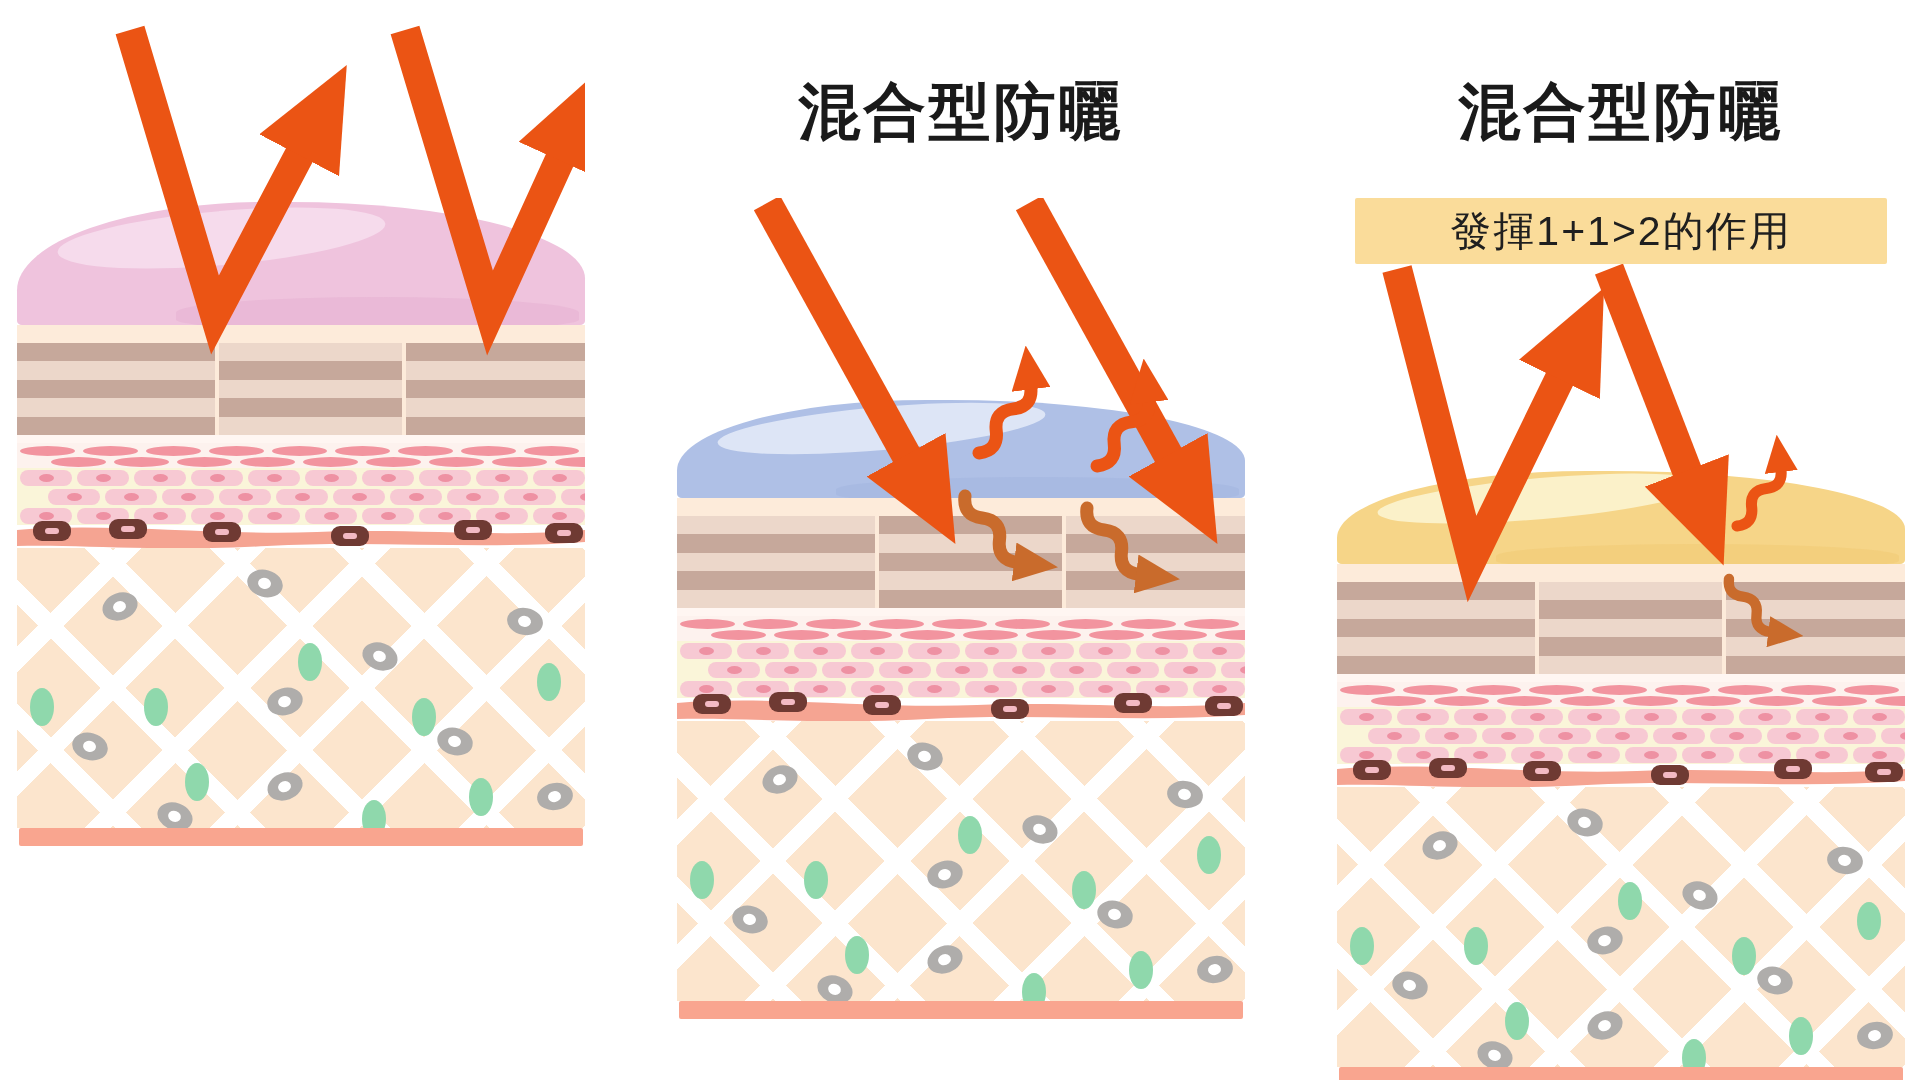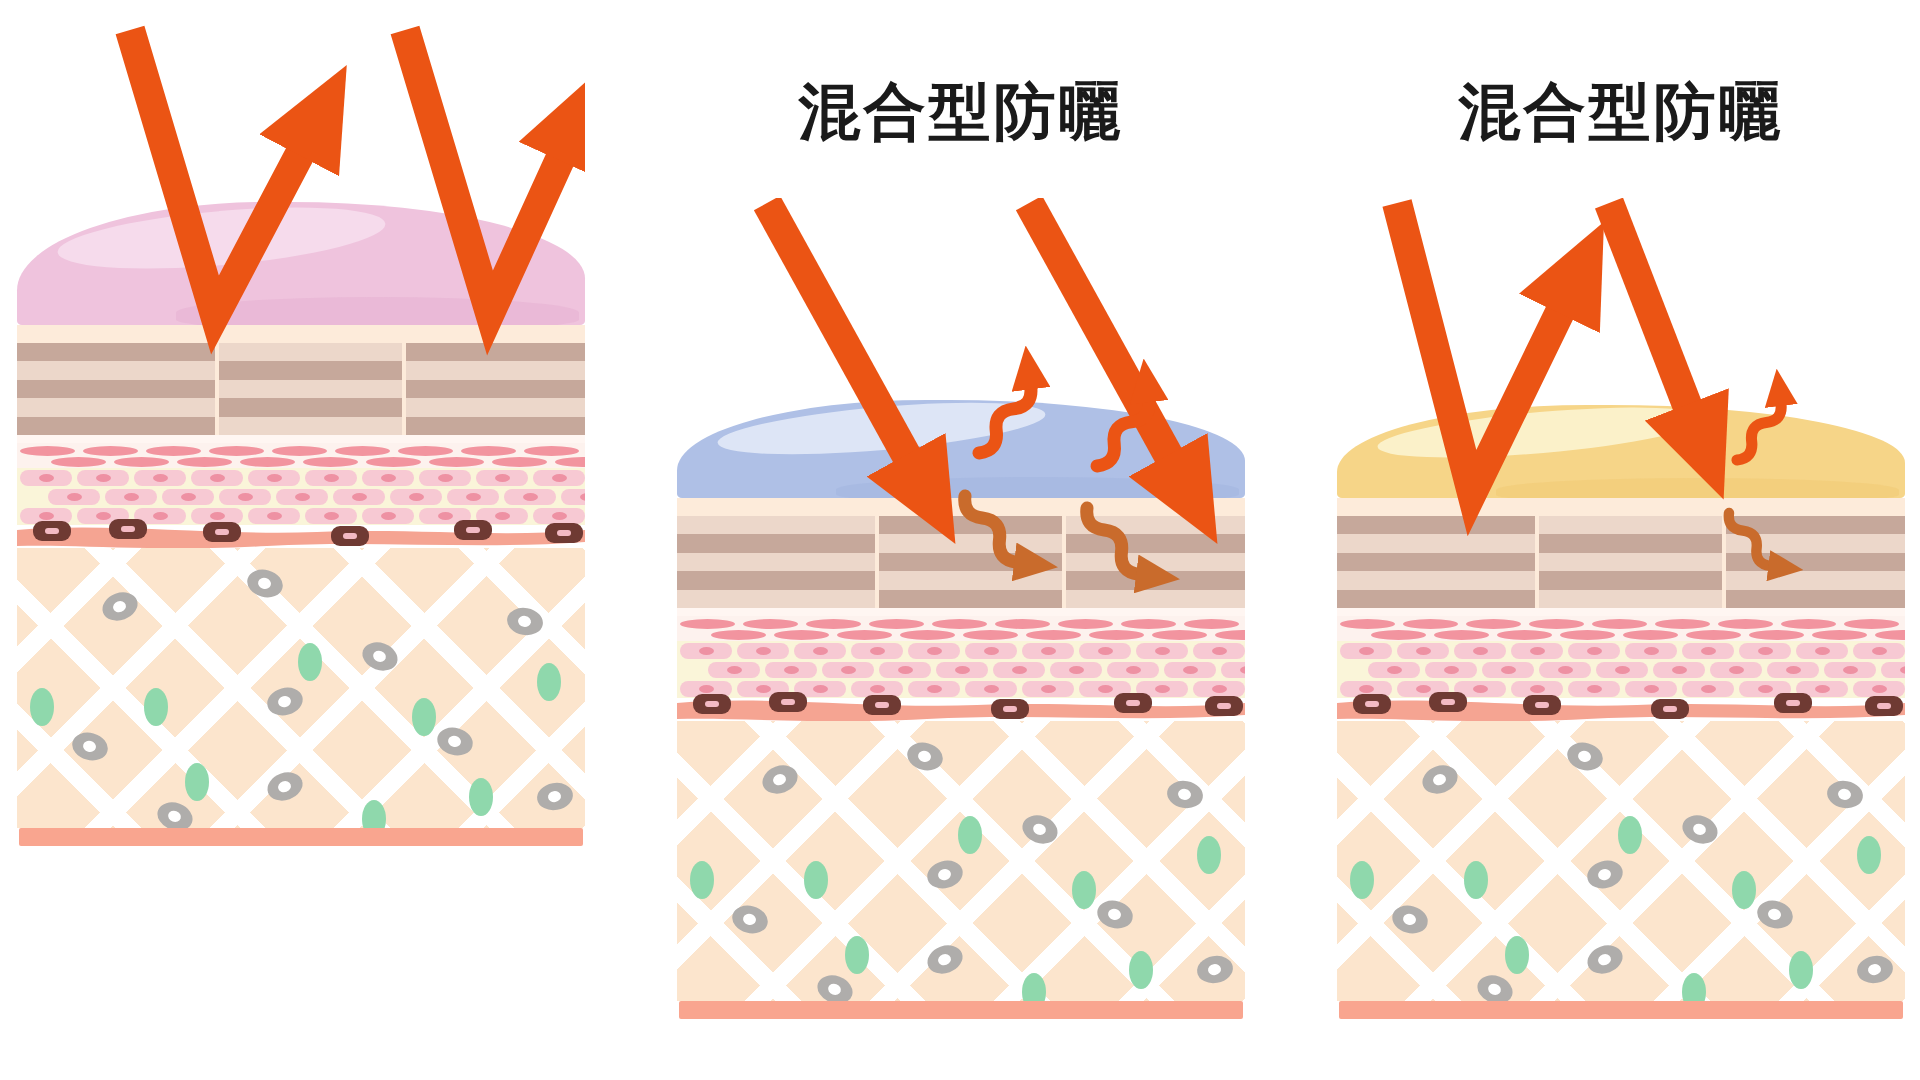--- a/index.html
+++ b/index.html
@@ -501,20 +501,23 @@
           </g>
         <g transform="translate(410,310) rotate(142)">
           <path class="sq dn" d="M0,0 Q14,-14 0,-28 Q-14,-42 0,-56 Q14,-70 0,-84" marker-end="url(#mDk)"></path>
           </g>
       </svg>
     </div>
   </section>
 
   <section class="panel p2" style="--box-bg: #FADC9A; --dome: #F6D588; --dome-hi: #FBF1C9; --dome-edge: #EFC46B; --dome-h: 93px;">
     <h1 class="title">混合型防曬</h1>
+    <div class="subtitle-box">
+      <span>發揮1+1&gt;2的作用</span>
+    </div>
     <div class="diagram">
       <div class="dome"></div>
       <div class="skin">
         <div class="cream-band"></div>
         <div class="bricks">
             <div class="brick-group" style="left: 0px; width: 198px;">
               <div class="brick-row" style="top: 0px; background: rgb(198, 168, 155);"></div>
               <div class="brick-row" style="top: 18.4px; background: rgb(236, 215, 202);"></div>
               <div class="brick-row" style="top: 36.8px; background: rgb(198, 168, 155);"></div>
               <div class="brick-row" style="top: 55.2px; background: rgb(236, 215, 202);"></div>

